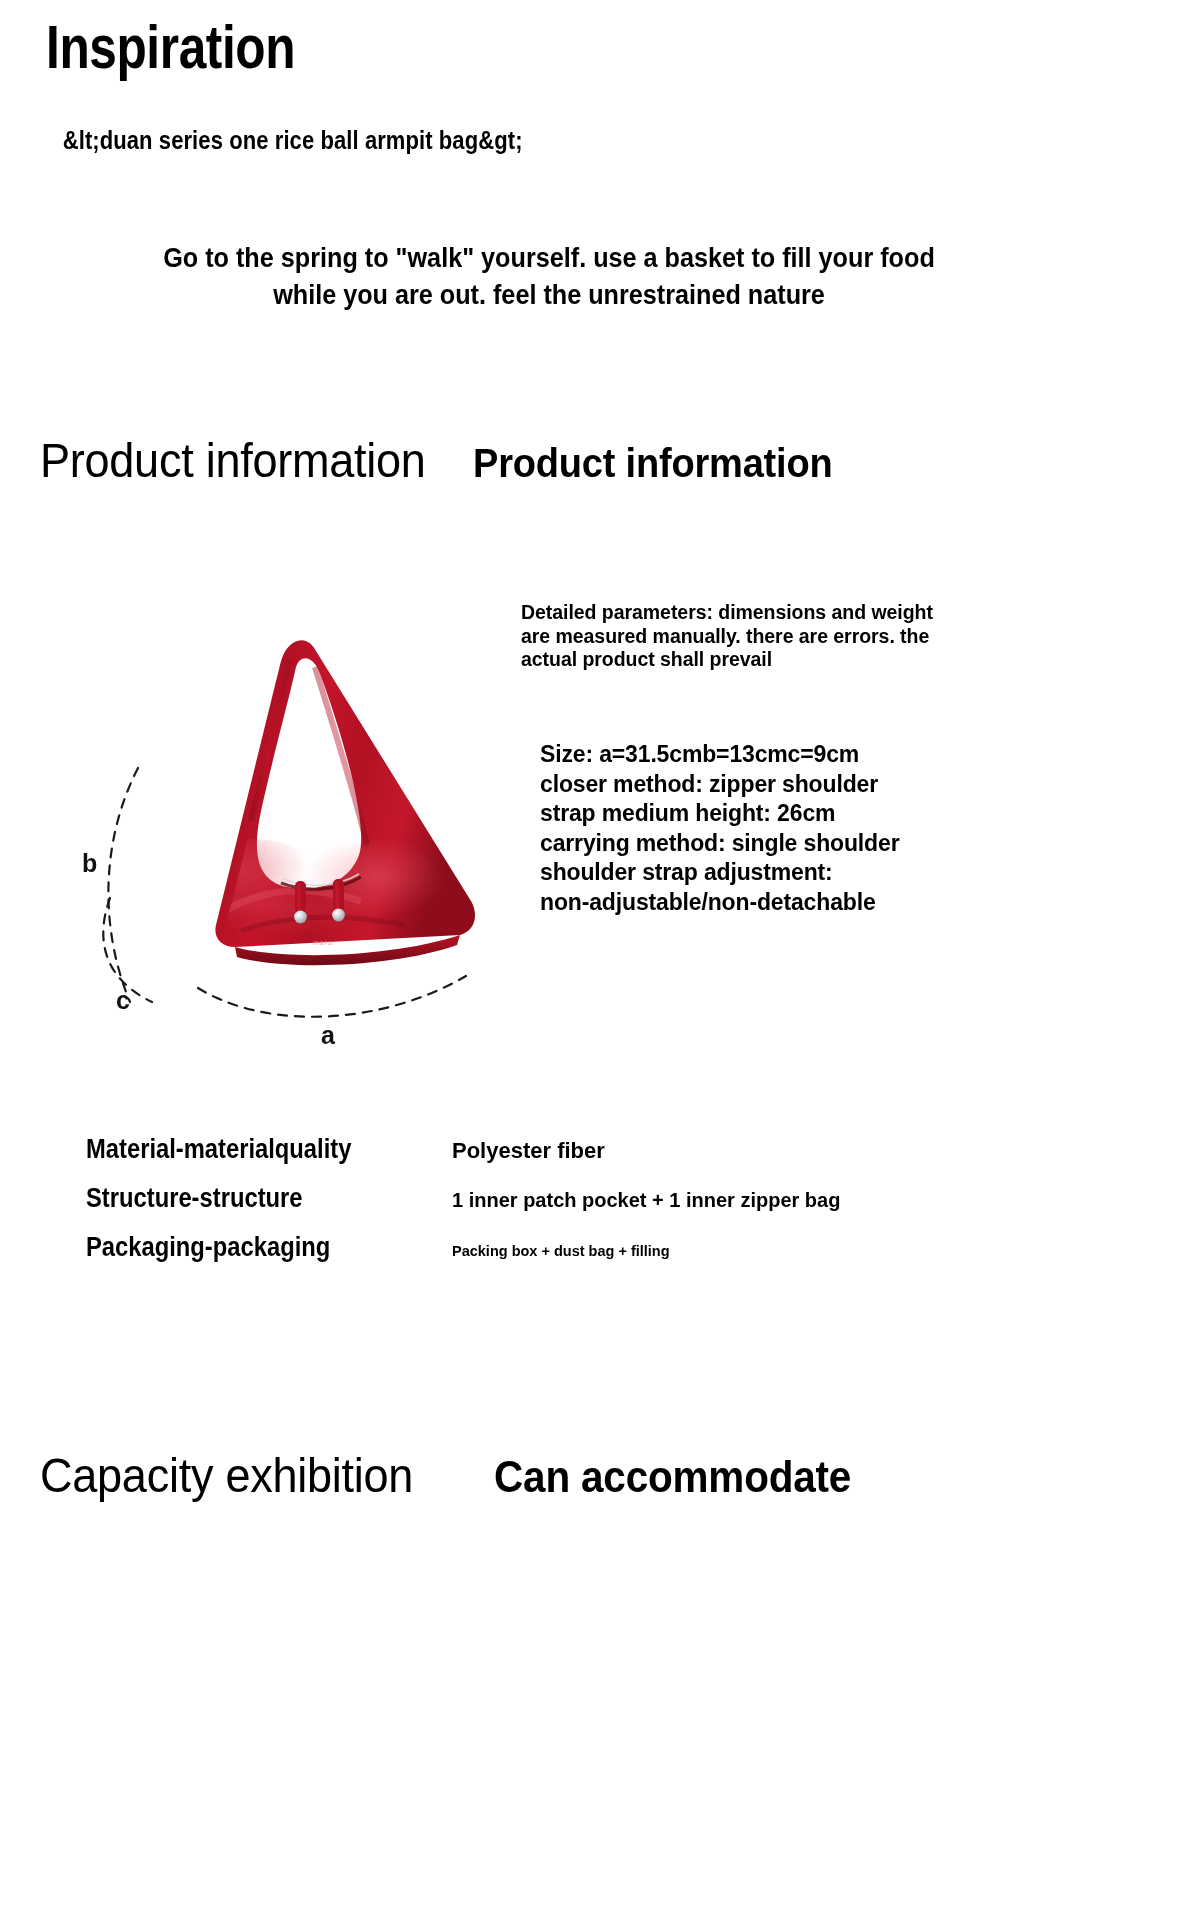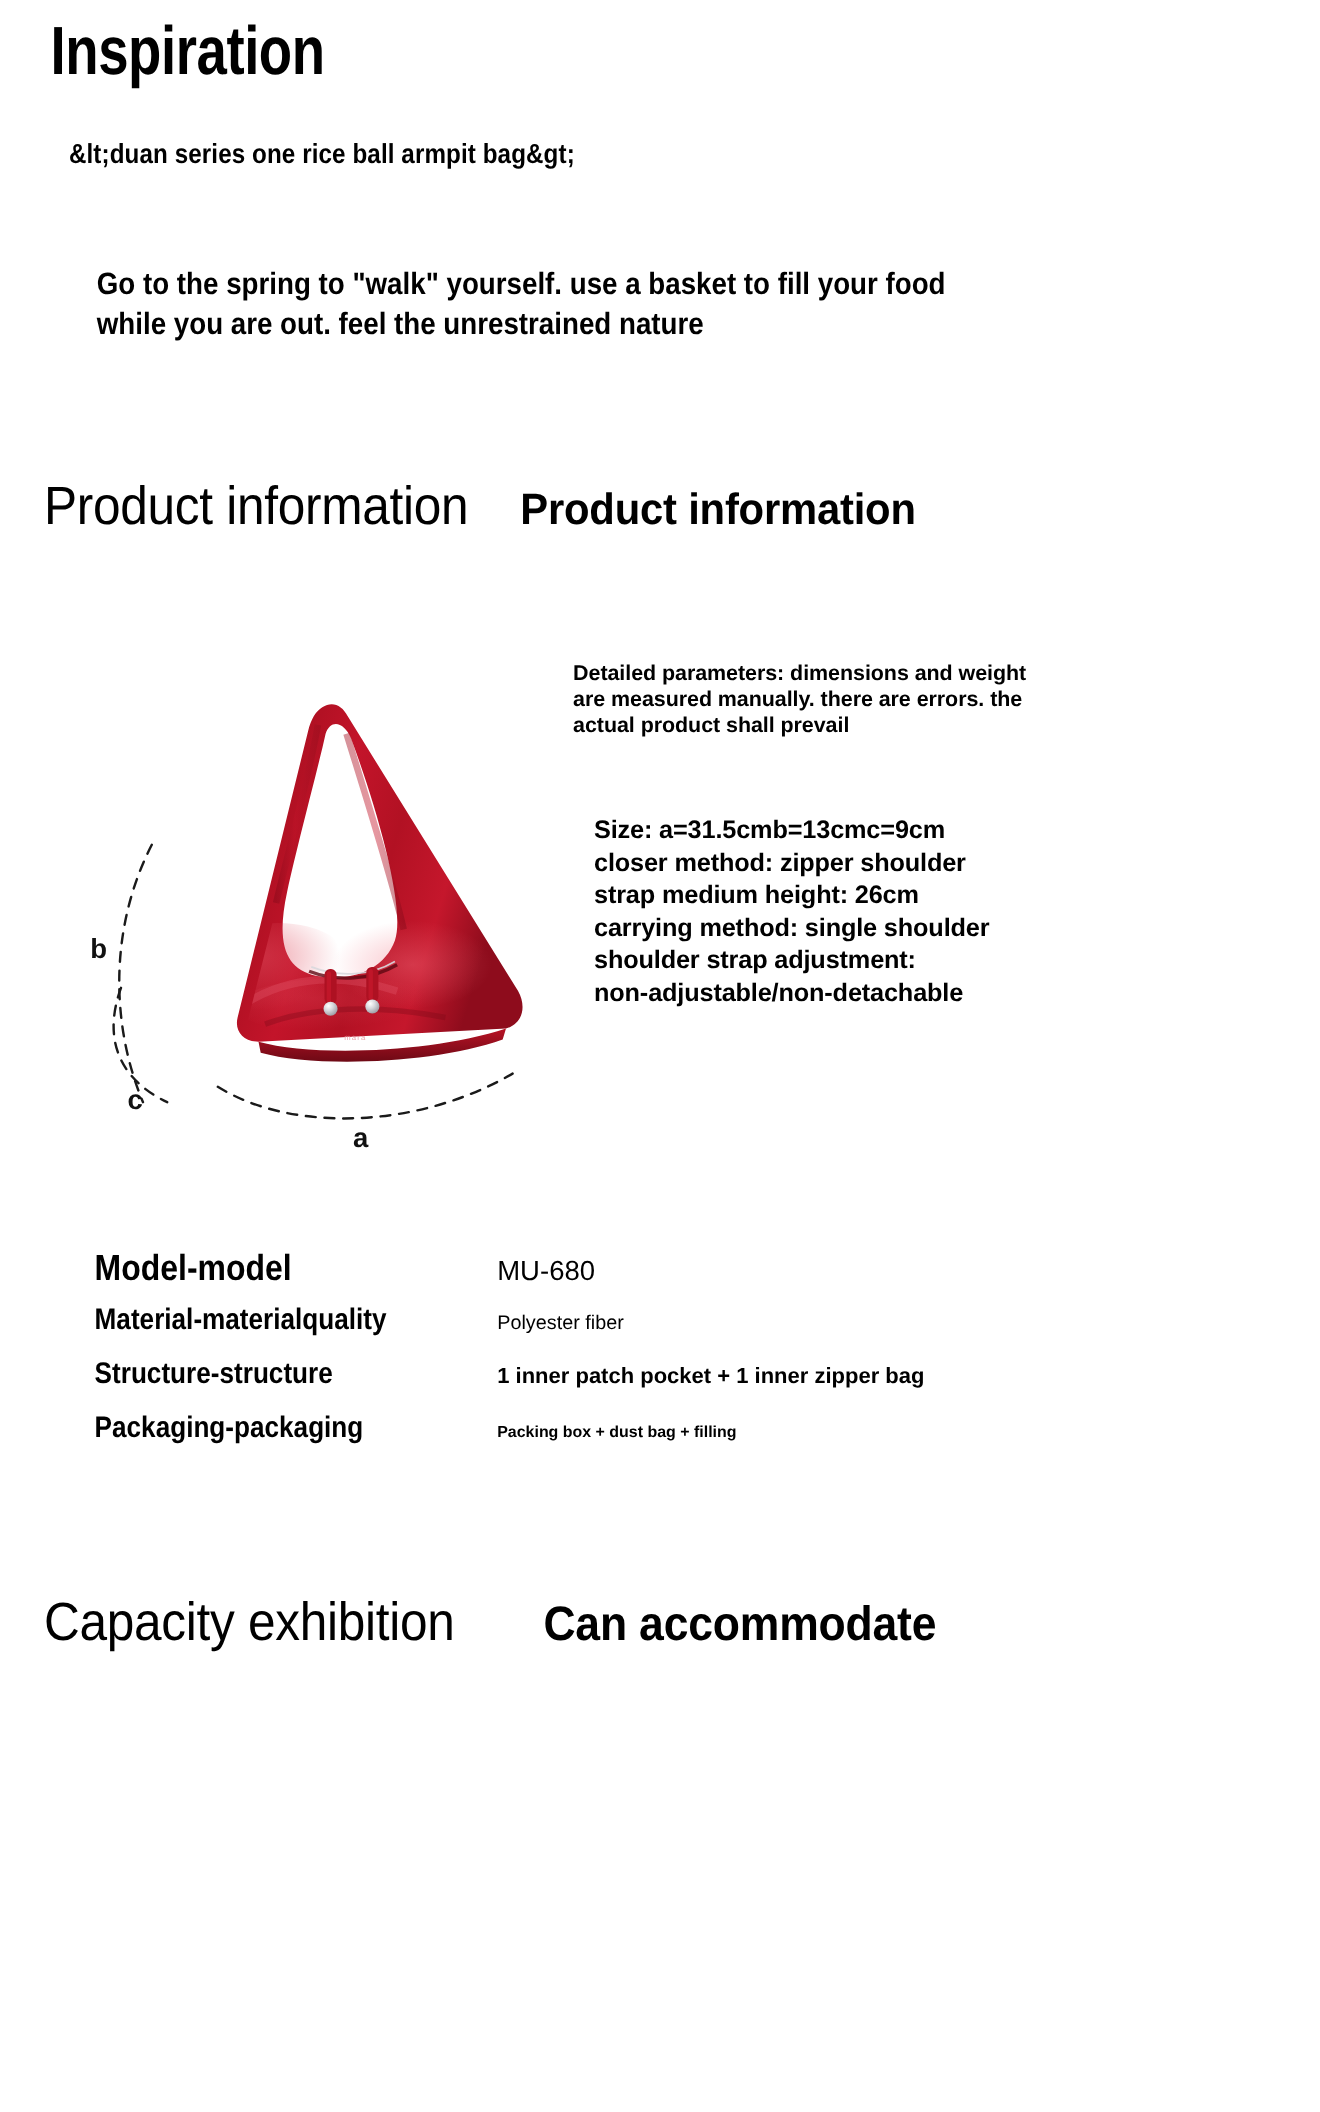--- a/index.html
+++ b/index.html
@@ -52,24 +52,25 @@
     display: inline-block;
     transform: scaleX(0.88);
     transform-origin: right center;
   }
 
   #inspiration-body {
     position: absolute;
     left: 0;
     top: 239px;
     width: 947px;
-    text-align: left;
+    text-align: center;
     font-size: 28px;
     font-weight: 700;
     line-height: 37px;
+    padding-left: 31px;
   }
   #inspiration-body > span {
     display: inline-block;
     max-width: 880px;
     transform: scaleX(0.90);
     transform-origin: right top;
   }
 
   
   #product-info-heading-row {
@@ -182,21 +183,21 @@
     transform-origin: left baseline;
   }
 
   
   .spec-row.r0 { height: 50px; }
   .spec-row.r0 .spec-label { font-size: 33px; transform: scaleX(0.88); }
   .spec-row.r0 .spec-value { font-size: 25px; }
 
   .spec-row.r1 { height: 49px; }
   .spec-row.r1 .spec-label { font-size: 27px; transform: scaleX(0.88); }
-  .spec-row.r1 .spec-value { font-size: 18px; font-weight: 400; }
+  .spec-row.r1 .spec-value { font-size: 22px; font-weight: 700; }
 
   .spec-row.r2 { height: 50px; }
   .spec-row.r2 .spec-label { font-size: 33px; transform: scaleX(0.88); }
   .spec-row.r2 .spec-value { font-size: 25px; }
 
   .spec-row.r3 { height: 49px; }
   .spec-row.r3 .spec-label { font-size: 27px; transform: scaleX(0.88); }
   .spec-row.r3 .spec-value { font-size: 20px; font-weight: 700; }
 
   .spec-row.r4 { height: 49px; }
@@ -357,24 +358,20 @@
 
 <div id="size-spec">Size: a=31.5cmb=13cmc=9cm
 closer method: zipper shoulder
 strap medium height: 26cm
 carrying method: single shoulder
 shoulder strap adjustment:
 non-adjustable/non-detachable</div>
 
 <div id="spec-table">
 
-  <div class="spec-row r0">
-    <div class="spec-label cond">Model-model</div>
-    <div class="spec-value">MU-680</div>
-  </div>
 
   <div class="spec-row r1">
     <div class="spec-label cond">Material-materialquality</div>
     <div class="spec-value cond">Polyester fiber</div>
   </div>
 
 
   <div class="spec-row r3">
     <div class="spec-label cond">Structure-structure</div>
     <div class="spec-value cond">1 inner patch pocket + 1 inner zipper bag</div>

